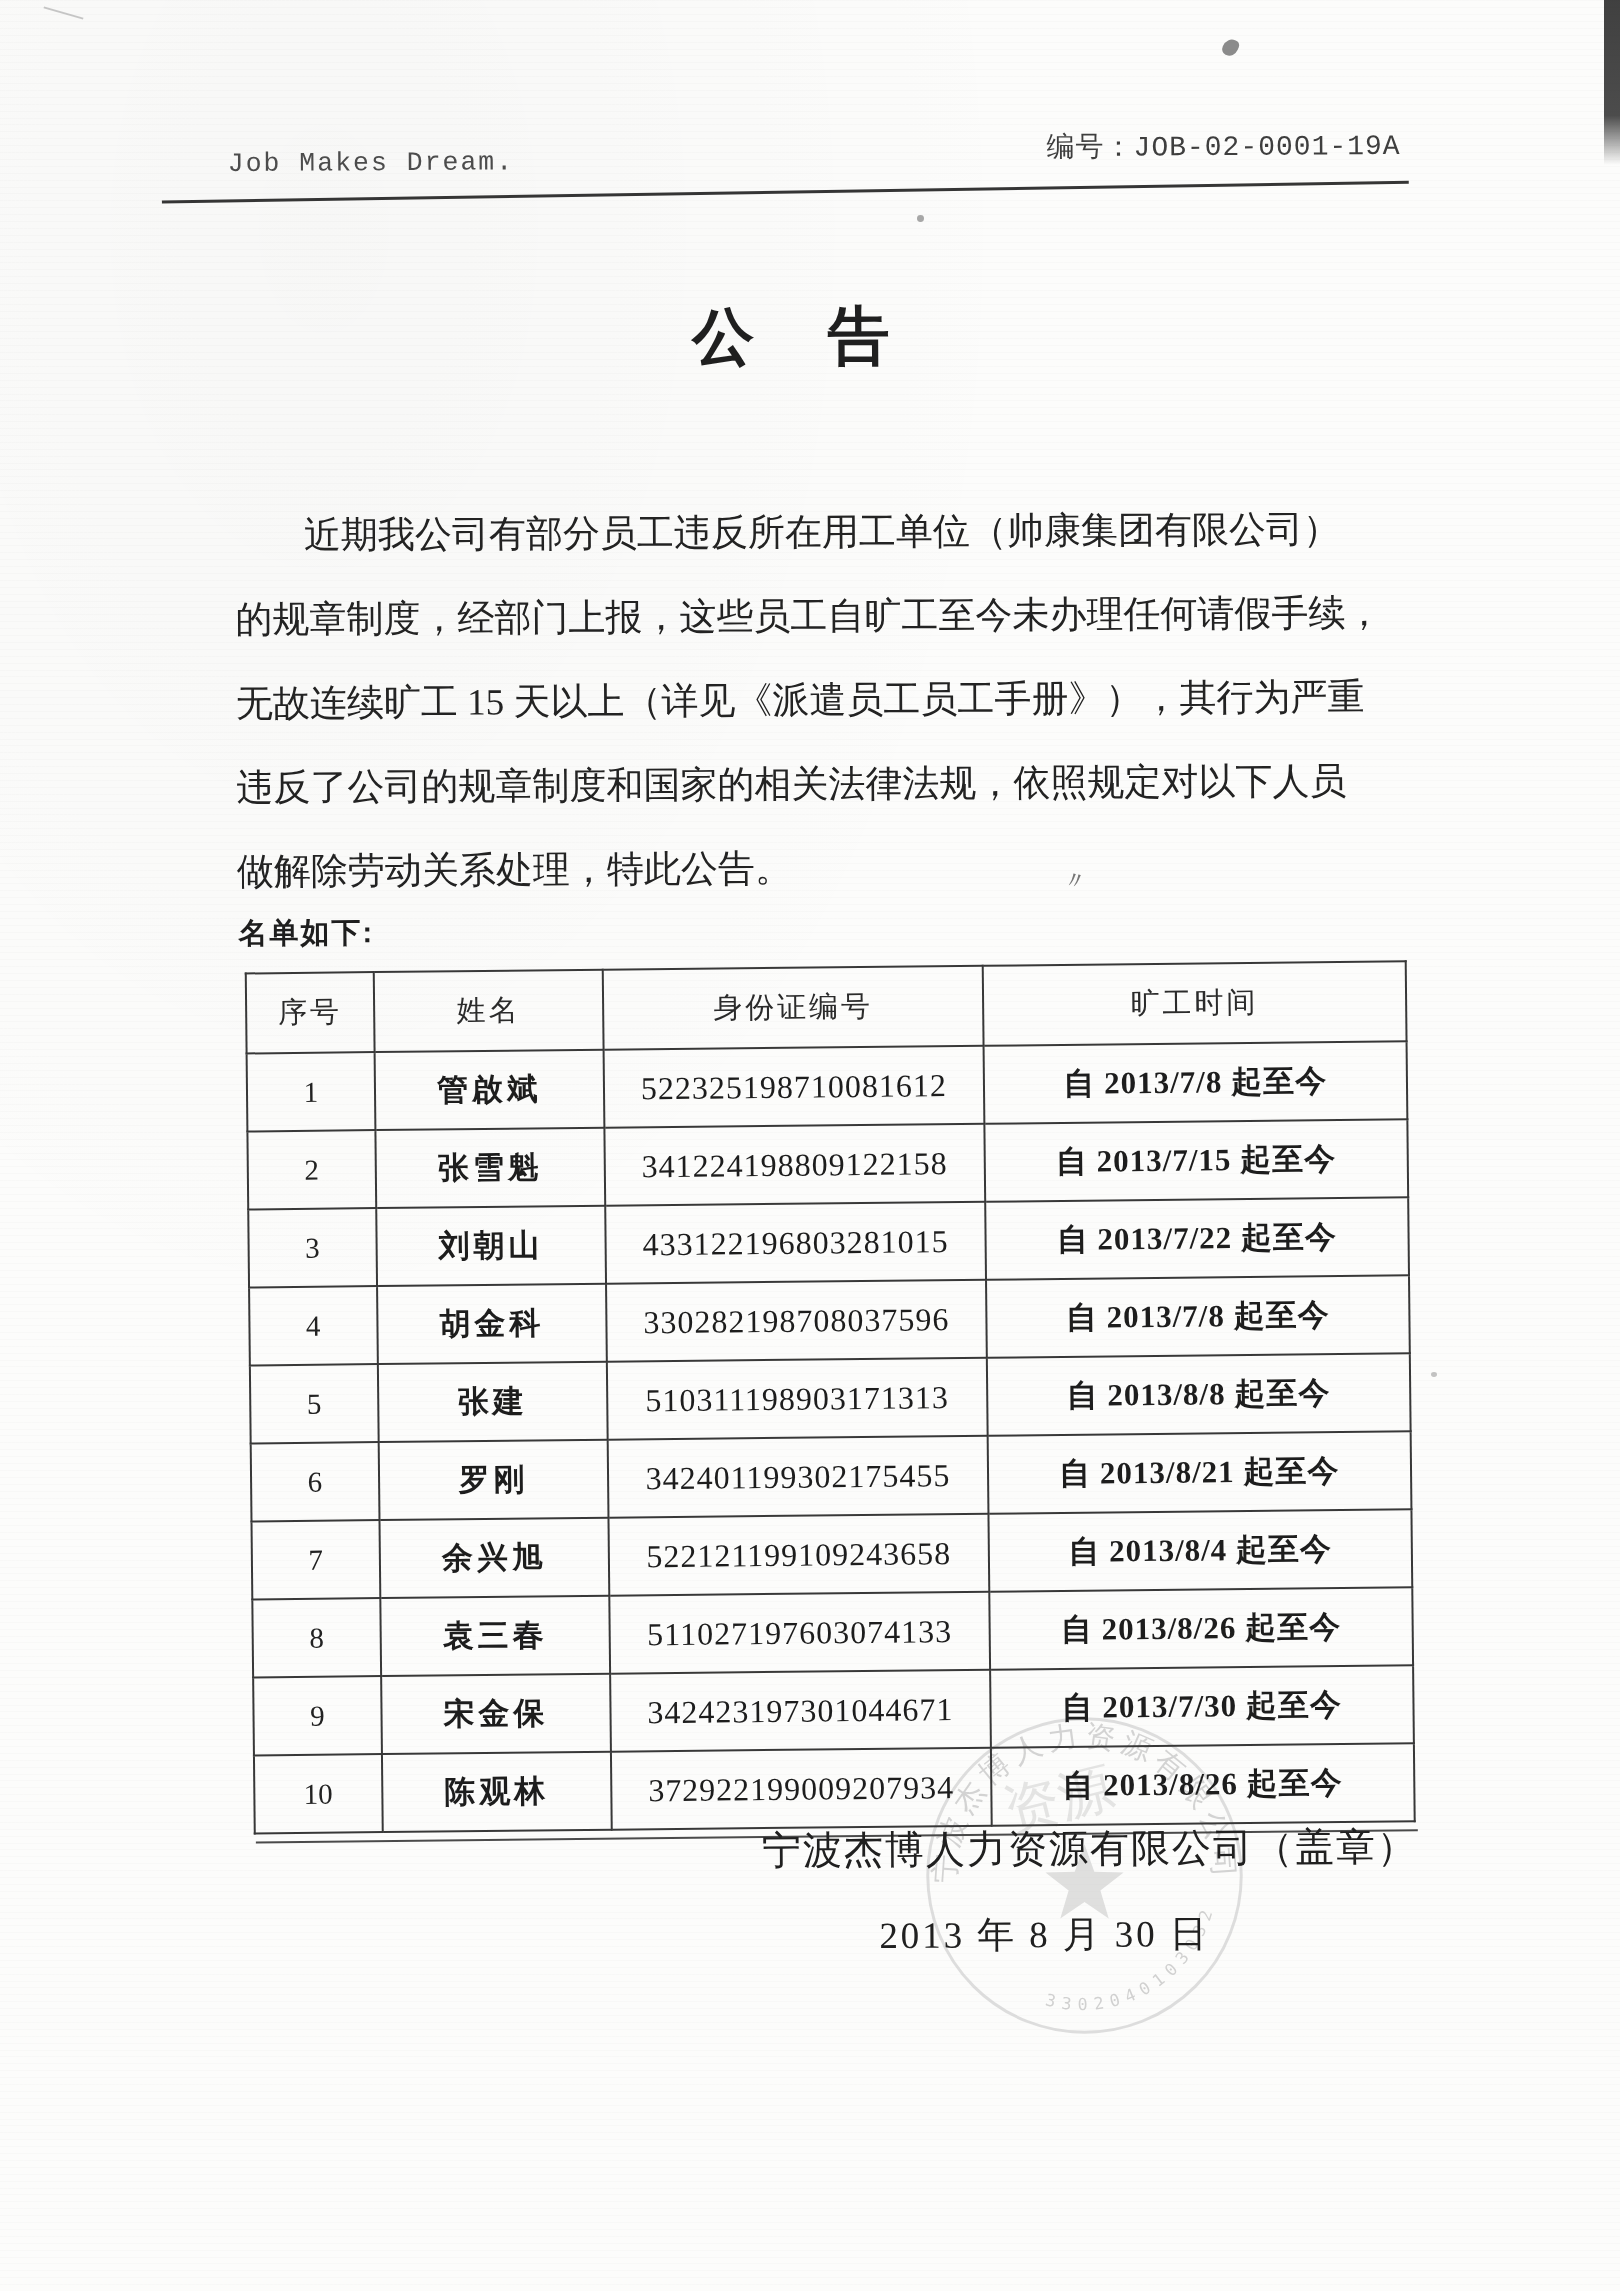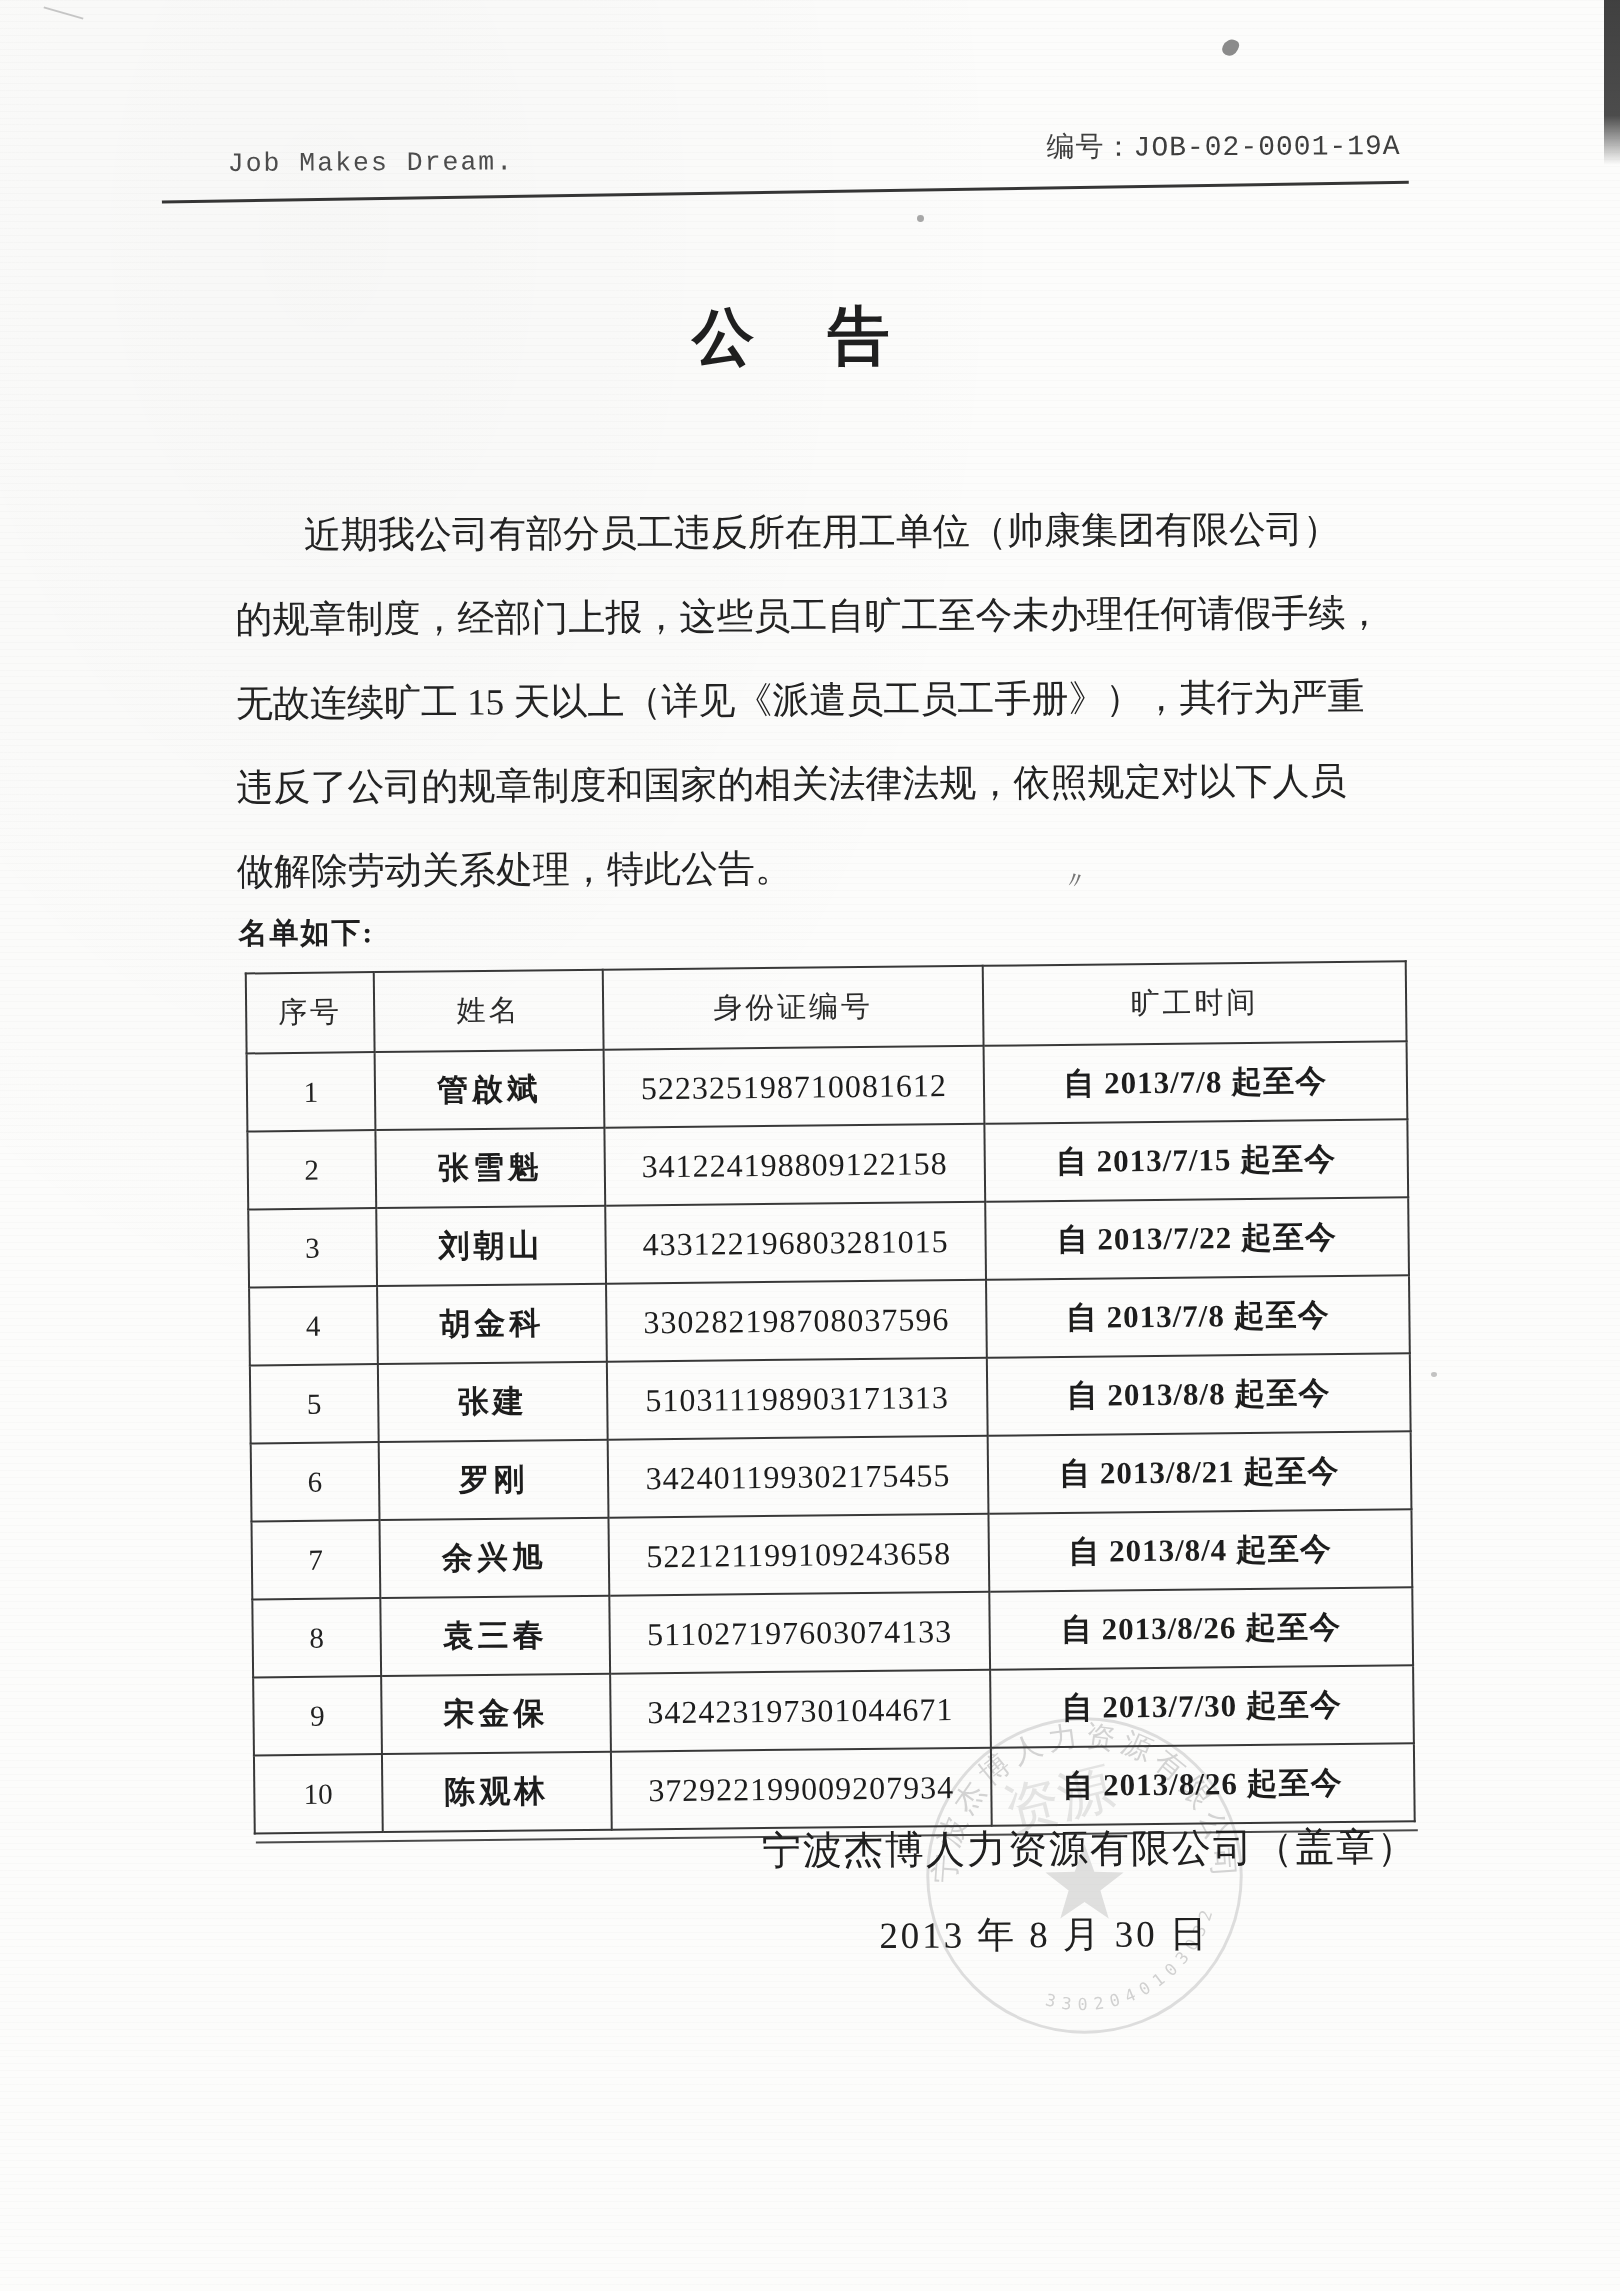--- a/index.html
+++ b/index.html
@@ -38,21 +38,21 @@
   }
 
   
   .body-text{position:absolute;left:238px;top:490px;width:1186px;}
   .body-line{height:84px;line-height:84px;font-size:37px;color:#232323;white-space:nowrap;}
   .body-line.indent{padding-left:69px;}
 
   
   .list-label{
     position:absolute;left:239px;top:910px;
-    font-family:Liberation Serif, serif;
+    font-family:Liberation Sans, sans-serif;
     font-size:29px;font-weight:bold;color:#1e1e1e;letter-spacing:2px;
   }
 
   
   .table-wrap{position:absolute;left:247px;top:966px;width:1162px;transform:rotate(-0.25deg);}
   table.announcement{
     width:100%;border-collapse:collapse;table-layout:fixed;
     border:2.9px solid #2e2e2e;background:transparent;
   }
   table.announcement th, table.announcement td{

